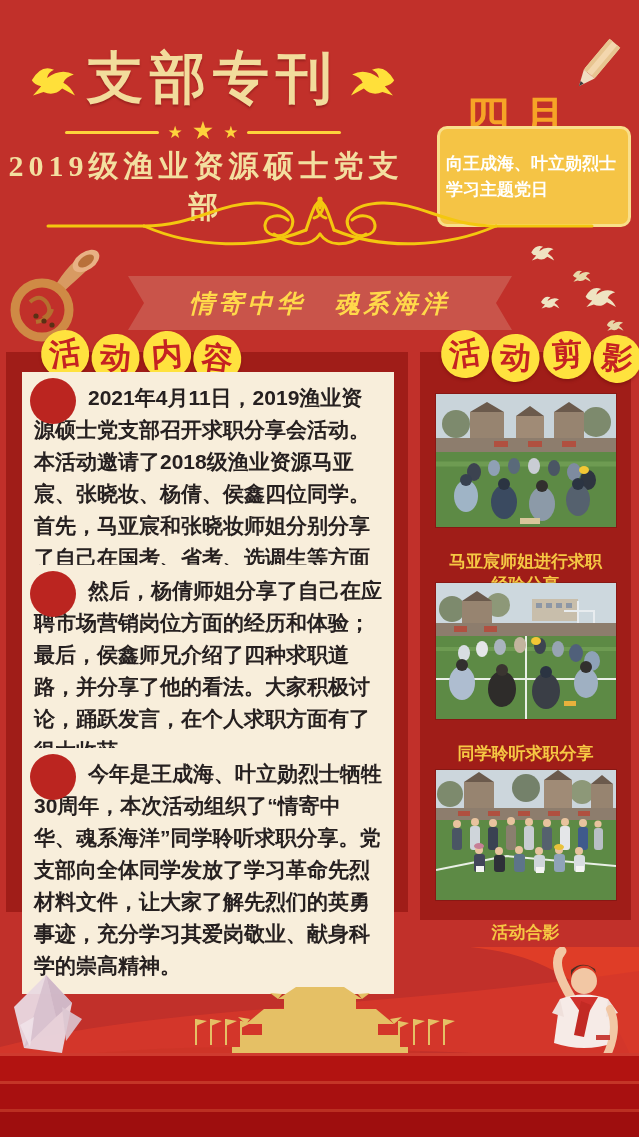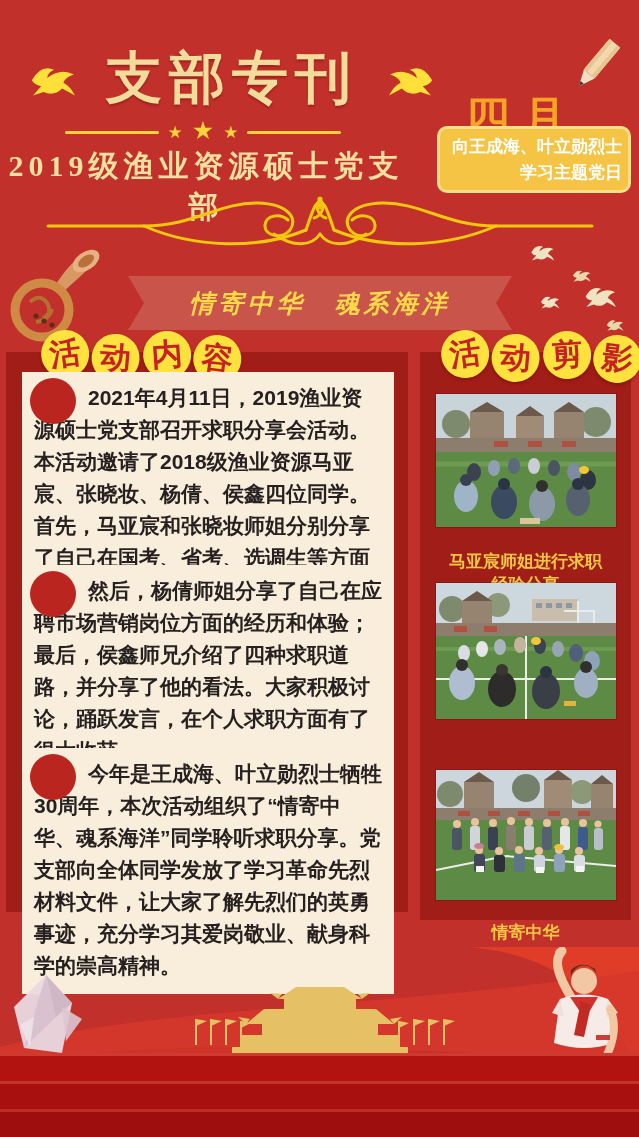--- a/index.html
+++ b/index.html
@@ -4,45 +4,45 @@
 <style>
   html,body{margin:0;padding:0;background:#7a1210;}
   .poster{
     position:relative;width:639px;height:1137px;overflow:hidden;
     background:#c1302a;
     font-family:"Liberation Sans",sans-serif;
   }
   .abs{position:absolute;}
 
   
-  .title-row{left:26px;top:50px;display:flex;align-items:center;gap:24px;}
+  .title-row{left:26px;top:50px;display:flex;align-items:center;gap:5px;}
   .main-title{
     font-family:"Liberation Serif",serif;font-weight:700;
     font-size:56px;color:#f2dc9c;letter-spacing:7px;line-height:1;
     text-shadow:0 2px 2px rgba(90,10,10,.35);
   }
   .month-label{
     left:466px;top:52px;font-family:"Liberation Serif",serif;font-weight:700;
     font-size:44px;color:#f6a426;letter-spacing:12px;line-height:1;margin-top:44px;
   }
   .pencil-wrap{left:584px;top:34px;transform:rotate(40deg);}
   .divider{left:36px;top:121px;width:334px;display:flex;align-items:center;justify-content:center;gap:9px;}
   .divider .line{height:3px;width:94px;background:#fdd33c;border-radius:2px;}
   .divider .star{color:#fdd33c;font-size:17px;line-height:1;}
   .divider .star.big{font-size:25px;margin-top:-3px;}
   .subtitle{
     left:8px;top:146px;width:396px;text-align:center;
     font-family:"Liberation Serif",serif;font-size:30px;color:#f3dfa0;
     letter-spacing:5px;font-weight:700;
   }
   .theme-badge{
-    left:437px;top:126px;width:176px;padding:5px 6px;
+    left:437px;top:126px;width:176px;padding:22px 6px;
     background:#f5c445;border:3px solid #f9df8a;border-radius:10px;
     color:#ffffff;font-size:17px;font-weight:700;line-height:1.5;
-    text-align:right;word-break:break-all;
+    text-align:left;word-break:break-all;
   }
 
   
   .flourish{left:44px;top:190px;}
   .horn{left:6px;top:248px;}
   .slogan-banner{
     left:128px;top:276px;width:384px;height:54px;
     background:#c9544a;
     clip-path:polygon(0 0,100% 0,calc(100% - 16px) 50%,100% 100%,0 100%,16px 50%);
     display:flex;align-items:center;justify-content:center;
@@ -311,20 +311,21 @@
         <ellipse cx="66" cy="106" rx="14" ry="18" fill="#2e2c2a"></ellipse>
           <circle cx="66" cy="87" r="6" fill="#3a3530"></circle>
         <ellipse cx="110" cy="108" rx="14" ry="18" fill="#3a3e46"></ellipse>
           <circle cx="110" cy="89" r="6" fill="#2b3442"></circle>
         <ellipse cx="150" cy="100" rx="12" ry="15" fill="#9fb0c2"></ellipse>
           <circle cx="150" cy="84" r="6" fill="#32302e"></circle>
       </g>
       <rect x="128" y="118" width="12" height="5" fill="#e8b13c"></rect>
     </svg>
   </div>
+  <div class="abs caption caption-2">同学聆听求职分享</div>
 
   <div class="abs photo photo-3">
     <svg width="180" height="130" viewBox="0 0 180 130">
       <rect width="180" height="42" fill="#ccd6dc"></rect>
       <circle cx="14" cy="24" r="13" fill="#7d8a6d"></circle>
         <circle cx="90" cy="18" r="14" fill="#74816a"></circle>
         <circle cx="146" cy="22" r="12" fill="#8d9878"></circle>
       <rect x="28" y="12" width="30" height="26" fill="#978470"></rect>
         <path d="M28,12 L43,2 L58,12 Z" fill="#6b5a4c"></path>
       <rect x="108" y="10" width="28" height="28" fill="#a08b76"></rect>
@@ -379,21 +380,21 @@
             <circle cx="143" cy="81" r="4" fill="#e8c39e"></circle>
         </g>
         <g fill="#f4f4f2">
           <rect x="40" y="96" width="8" height="6"></rect>
             <rect x="100" y="97" width="8" height="6"></rect>
             <rect x="140" y="96" width="8" height="6"></rect>
         </g>
       </g>
     </svg>
   </div>
-  <div class="abs caption caption-3">情寄中华</div>
+  <div class="abs caption caption-3">活动合影</div>
 
   <div class="abs footer-art">
     <svg width="639" height="190" viewBox="0 0 639 190">
 
       <g>
         <path d="M470,0 C560,8 625,60 639,140 L639,0 Z" fill="#e23f27" opacity="0.9"></path>
         <path d="M0,100 C160,58 360,64 639,24 L639,120 C420,92 200,104 0,124 Z" fill="#d6372a" opacity="0.85"></path>
         <path d="M0,120 C120,96 260,98 420,104 L420,140 L0,140 Z" fill="#cc3326" opacity="0.6"></path>
       </g>
 

